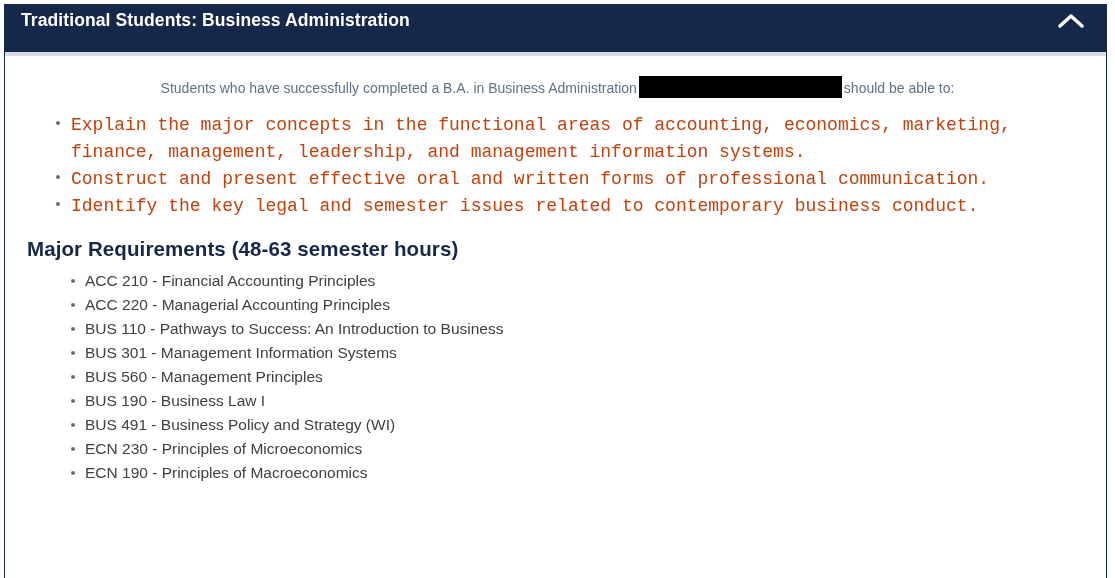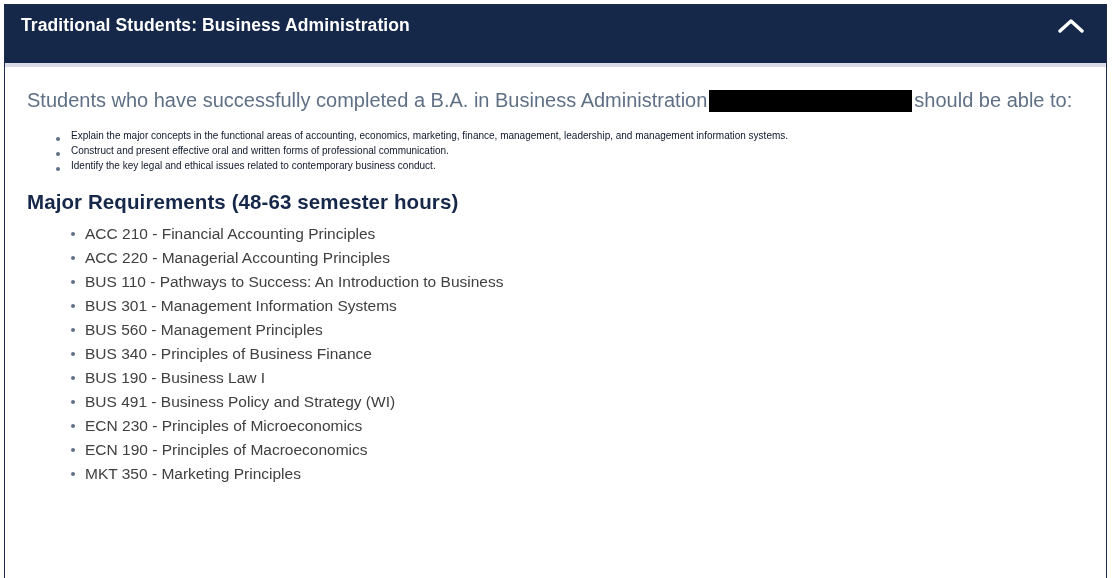--- a/index.html
+++ b/index.html
@@ -23,21 +23,21 @@
     width: 1103px;           
     height: 1200px;          
     box-sizing: border-box;
     border: 1px solid #1b2a49;
     background: #ffffff;
   }
 
   
   .accordion-header {
     position: relative;
-    height: 62px;
+    height: 51px;
     background: #16284a;
     border-bottom: 4px solid #d9dce6;
     display: flex;
     align-items: center;
     padding: 0 14px 16px 16px;
     box-sizing: border-box;
     cursor: pointer;
   }
   .accordion-title {
     color: #ffffff;
@@ -60,48 +60,50 @@
   }
   .chevron-btn svg { display: block; }
 
   
   .accordion-body {
     padding: 16px 18px 20px 18px;
     box-sizing: border-box;
   }
 
   .intro-para {
-    font-size: 20px;
+    font-size: 14px;
     line-height: 1.35;
     color: #5f7086;
     margin: 4px 0 14px 4px;
     white-space: nowrap;
+    text-align: center;
   }
   .redaction {
     display: inline-block;
     width: 203px;
     height: 22px;
     background: #000000;
     vertical-align: -5px;
     margin: 0 2px;
   }
 
   
   ul.outcomes {
     margin: 0 0 0 0;
     padding-left: 46px;
     list-style: none;
   }
   ul.outcomes > li {
     position: relative;
-    font-size: 10px;
+    font-size: 18px;
     line-height: 1.5;
-    color: #0f172a;
+    color: #c2410c;
     margin-bottom: 0px;
     padding-left: 2px;
+    font-family: Liberation Mono, monospace;
   }
   ul.outcomes > li::before {
     content: "";
     position: absolute;
     left: -13px;
     top: 9px;
     width: 4px;
     height: 4px;
     border-radius: 50%;
     background: #5f7086;
@@ -160,33 +162,31 @@
     </div>
   </div>
 
   <div class="accordion-body">
 
     <p class="intro-para"><span>Students who have successfully completed a B.A. in Business Administration</span><span class="redaction"></span><span>should be able to:</span></p>
 
     <ul class="outcomes">
       <li><span>Explain the major concepts in the functional areas of accounting, economics, marketing, finance, management, leadership, and management information systems.</span></li>
       <li><span>Construct and present effective oral and written forms of professional communication.</span></li>
-      <li><span>Identify the key legal and ethical issues related to contemporary business conduct.</span></li>
+      <li><span>Identify the key legal and semester issues related to contemporary business conduct.</span></li>
     </ul>
 
     <div class="section-heading">Major Requirements (48-63 semester hours)</div>
 
     <ul class="courses">
       <li><a href="#">ACC 210 - Financial Accounting Principles</a></li>
       <li><a href="#">ACC 220 - Managerial Accounting Principles</a></li>
       <li><a href="#">BUS 110 - Pathways to Success: An Introduction to Business</a></li>
       <li><a href="#">BUS 301 - Management Information Systems</a></li>
       <li><a href="#">BUS 560 - Management Principles</a></li>
-      <li><a href="#">BUS 340 - Principles of Business Finance</a></li>
       <li><a href="#">BUS 190 - Business Law I</a></li>
       <li><a href="#">BUS 491 - Business Policy and Strategy (WI)</a></li>
       <li><a href="#">ECN 230 - Principles of Microeconomics</a></li>
       <li><a href="#">ECN 190 - Principles of Macroeconomics</a></li>
-      <li><a href="#">MKT 350 - Marketing Principles</a></li>
     </ul>
 
   </div>
 </div>
 
 </body></html>

